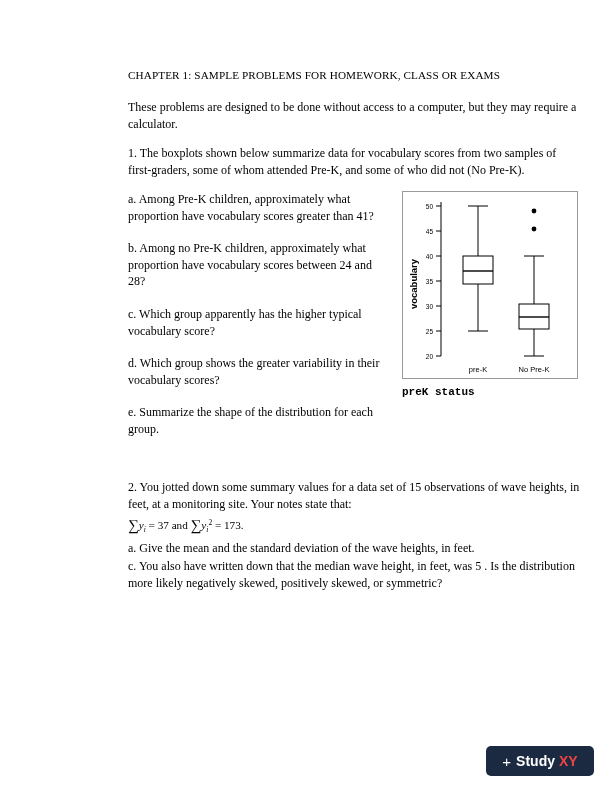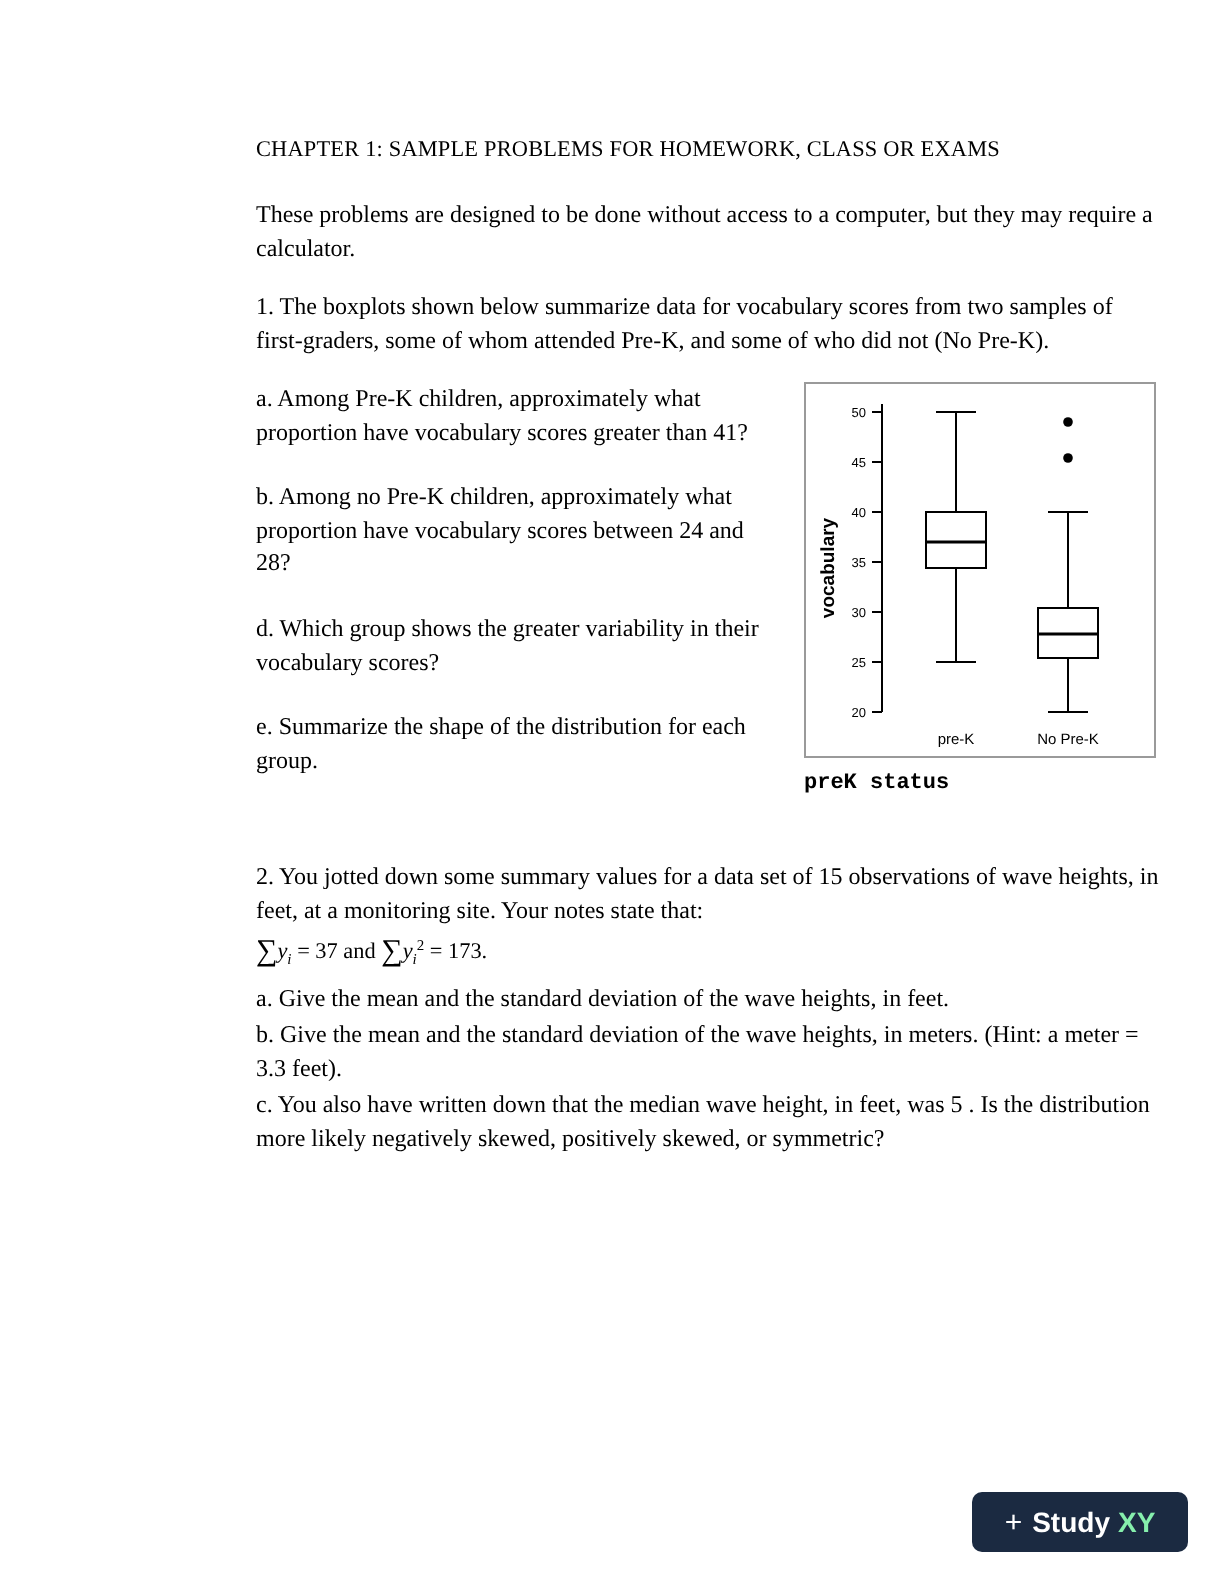--- a/index.html
+++ b/index.html
@@ -119,39 +119,40 @@
     font-size: 14px;
     font-weight: bold;
   }
   .watermark .plus {
     font-size: 15px;
     font-weight: normal;
     line-height: 1;
     margin-right: 1px;
   }
   .watermark .xy {
-    color: #86efac;
+    color: #ef4444;
   }
 </style>
 </head>
 <body>
 
 <div class="page">
   <div class="content">
 
     <div class="doc-title">CHAPTER 1: SAMPLE PROBLEMS FOR HOMEWORK, CLASS OR EXAMS</div>
 
     <div class="para">These problems are designed to be done without access to a computer, but they may require a calculator.</div>
 
     <div class="para">1.  The boxplots shown below summarize data for vocabulary scores from two samples of first-graders, some of whom attended Pre-K, and some of who did not (No Pre-K).</div>
 
     <div class="q-block">
       <div class="left-col">
         <div class="para">a. Among Pre-K children, approximately what proportion have vocabulary scores greater than 41?</div>
         <div class="para">b.  Among no Pre-K children, approximately what proportion have vocabulary scores between 24 and 28?</div>
+        <div class="para">c.  Which group apparently has the higher typical vocabulary score?</div>
         <div class="para">d.  Which group shows the greater variability in their vocabulary scores?</div>
         <div class="para">e.  Summarize the shape of the distribution for each group.</div>
       </div>
 
       <div class="chart-wrap">
         <div class="chart-box">
           <svg class="chart-svg" width="174" height="186" viewBox="0 0 174 186">
 
             <line x1="38" y1="10" x2="38" y2="164" stroke="#000" stroke-width="1"></line>
 
@@ -223,21 +224,20 @@
 
       <div class="sum-line">
         <span class="sigma">∑</span><span class="var">y</span><span class="sub">i</span>
         <span>= 37</span>
         <span>and</span>
         <span class="sigma">∑</span><span class="var">y</span><span class="sub">i</span><span class="sup">2</span>
         <span>= 173.</span>
       </div>
 
       <div class="para">a.  Give the mean and the standard deviation of the wave heights, in feet.</div>
-      <div class="para">b.  Give the mean and the standard deviation of the wave heights, in meters. (Hint: a meter = 3.3 feet).</div>
       <div class="para">c.  You also have written down that the median wave height, in feet, was  5 . Is the distribution more likely negatively skewed, positively skewed, or symmetric?</div>
     </div>
 
   </div>
 
   <div class="watermark">
     <span class="plus">+</span>
       <span>Study</span>
       <span class="xy">XY</span>
   </div>

